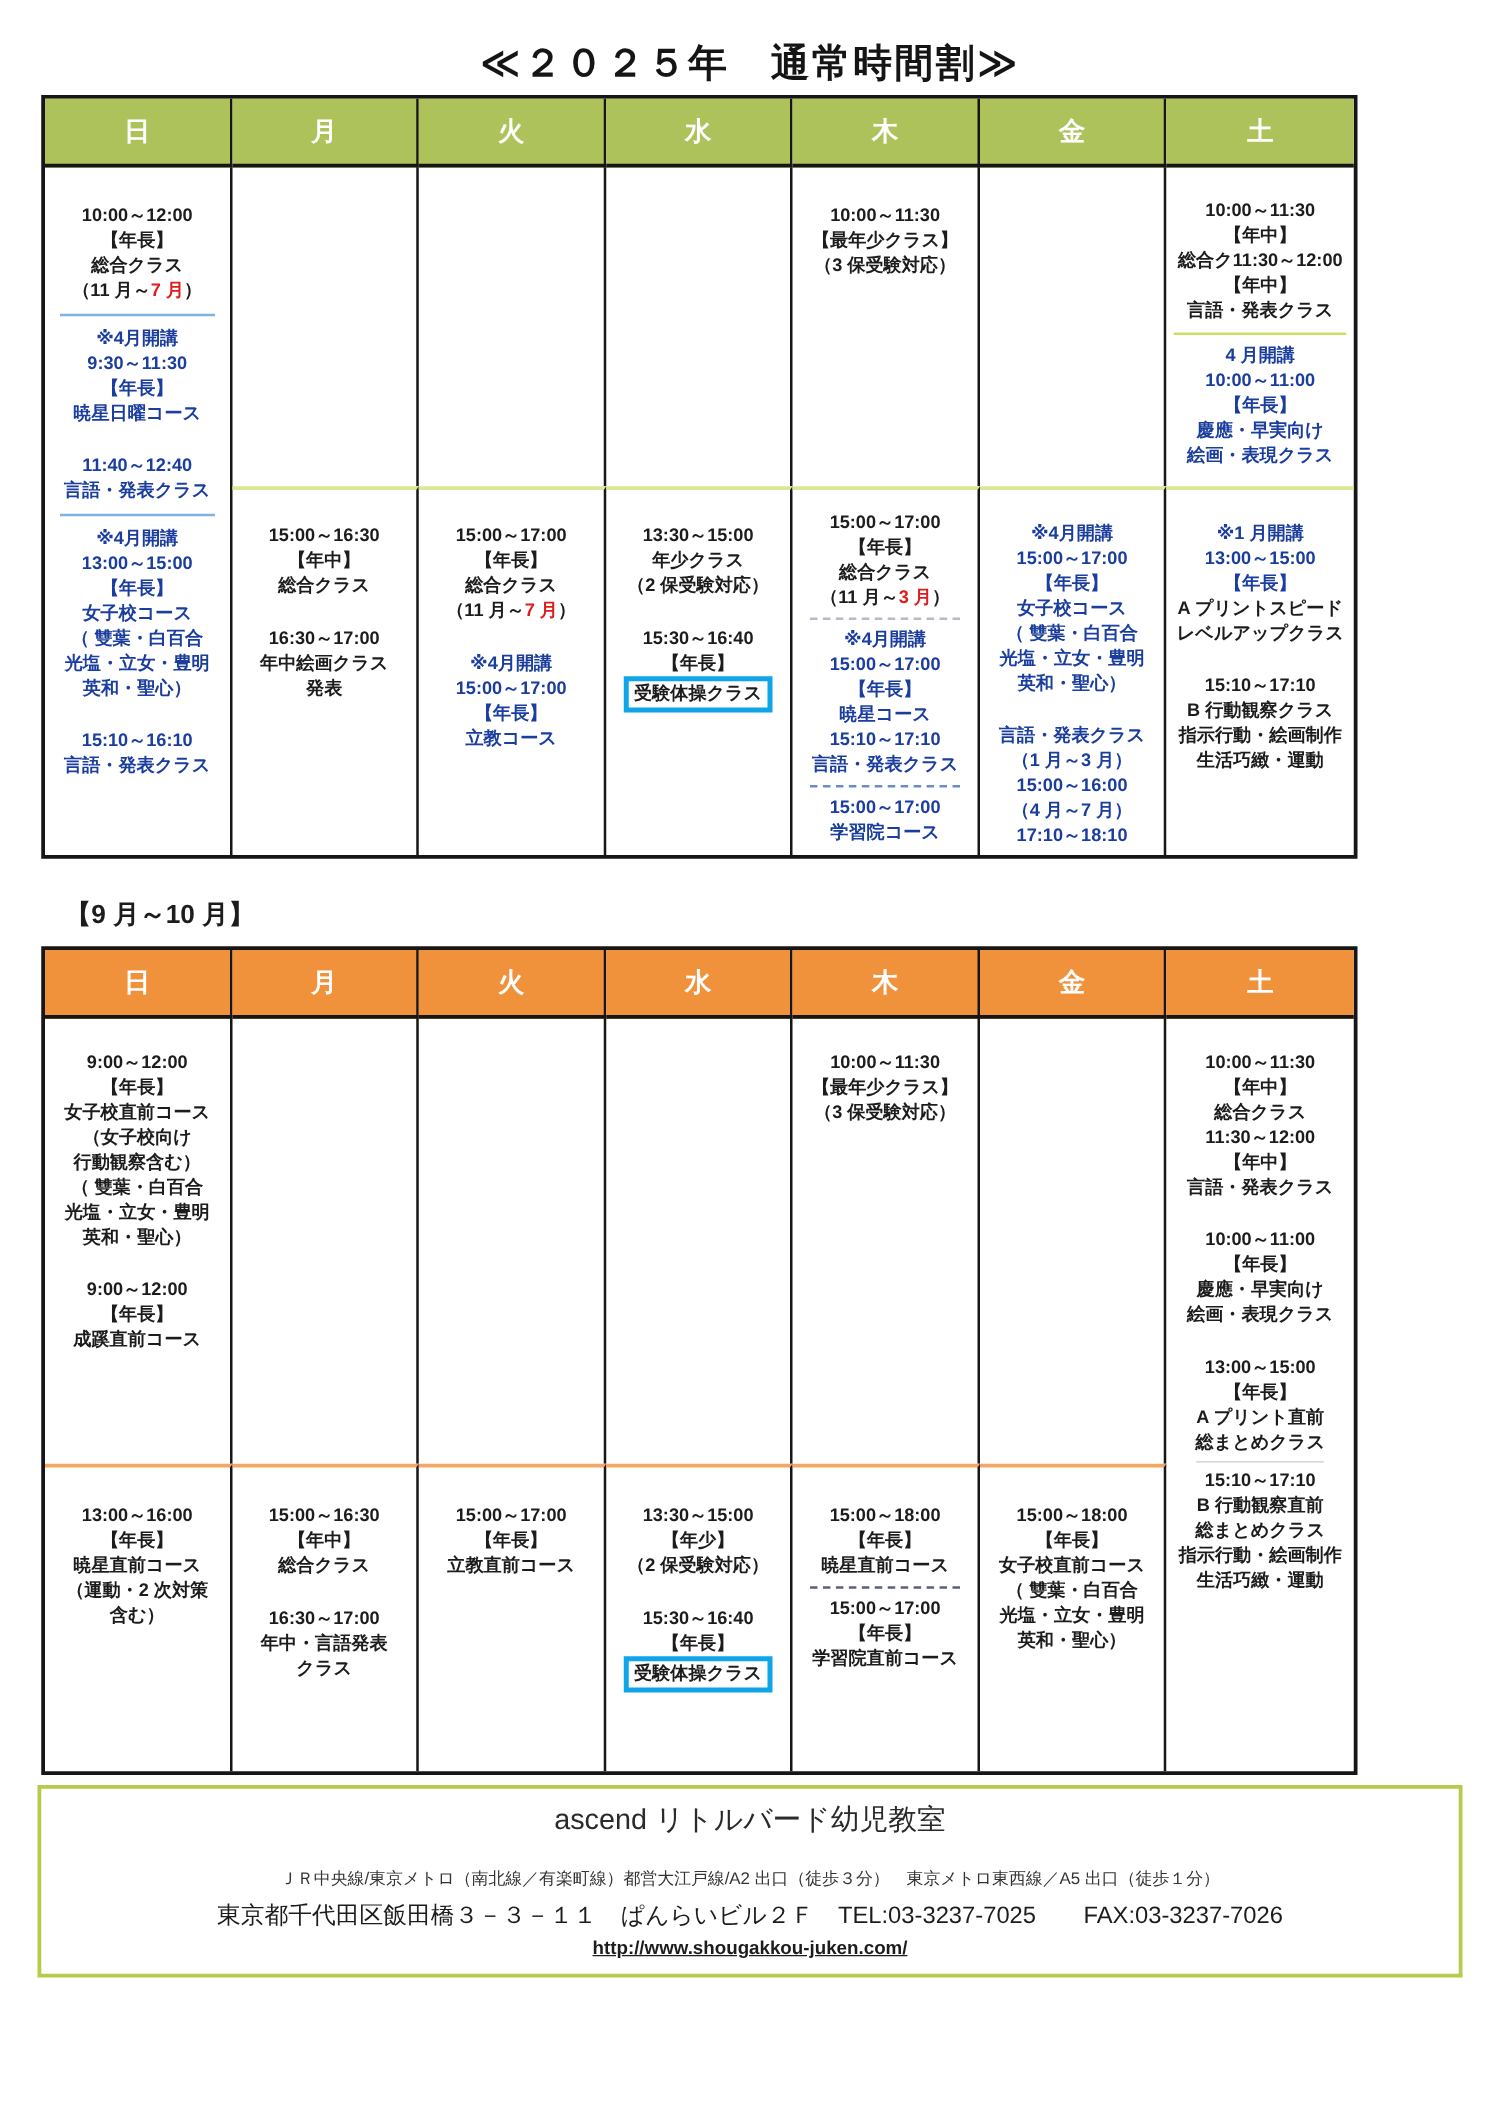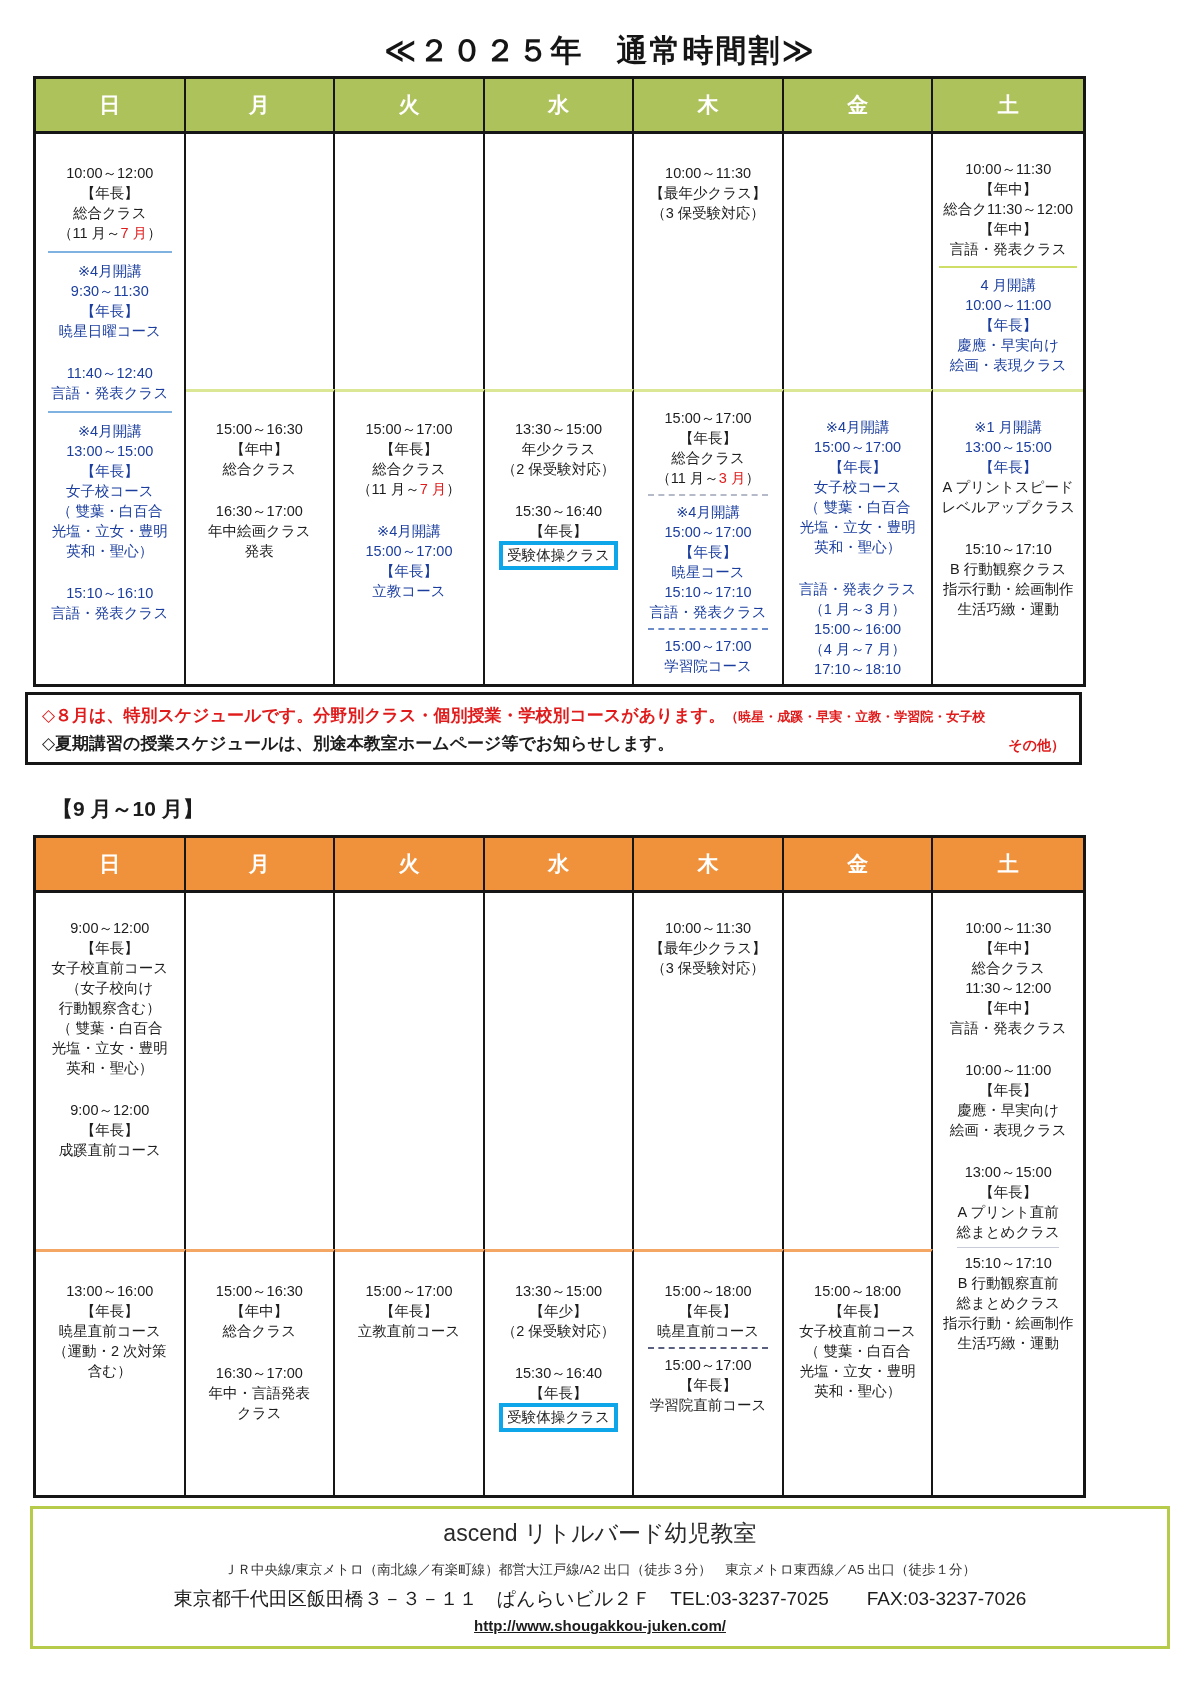--- a/index.html
+++ b/index.html
@@ -24,21 +24,21 @@
   .theme-orange{grid-template-rows:55px 356px 246px;}
   .hd{
     display:flex;align-items:center;justify-content:center;
     color:#ffffff;font-size:21px;font-weight:700;
     border-bottom:3px solid #161616;
   }
   .theme-green .hd{background:#aec25b;}
   .theme-orange .hd{background:#f0923c;}
   .vline{border-right:2px solid #161616;}
   .cell{
-    padding-top:16px;font-size:14.5px;font-weight:400;text-align:center;
+    padding-top:16px;font-size:14.5px;font-weight:700;text-align:center;
     overflow:hidden;
   }
   .theme-green .rowline{border-top:3px solid #dce795;}
   .theme-orange .rowline{border-top:3px solid #f4a664;}
   .ln{line-height:20px;white-space:nowrap;}
   .c-k{color:#1c1c1c;}
   .c-b{color:#1b3e9e;}
   .c-r{color:#e01b1b;margin-top:20px;}
   .boxed{display:inline-block;border:4px solid #0ea5e9;padding:0 4px;line-height:21px;}
   .hr{height:0;}
@@ -60,21 +60,21 @@
   .n2{display:flex;justify-content:space-between;align-items:flex-end;font-weight:700;margin-top:5px;}
   .n2-left{color:#1c1c1c;font-size:17px;}
   .n2-right{color:#e01b1b;font-size:14px;}
 
   
   .footer{
     width:1134px;margin:8px 0 0 30px;border:3px solid #b5cb49;
     text-align:center;padding:9px 0 12px 0;background:#fff;
   }
   .f-name{font-size:23px;color:#2a2a2a;}
-  .f-access{font-size:13.5px;margin-top:12px;color:#333;}
+  .f-access{font-size:13.5px;margin-top:23px;color:#333;}
   .f-addr{font-size:19px;font-weight:400;margin-top:7px;}
   .f-url{font-size:15px;font-weight:700;text-decoration:underline;margin-top:5px;}
 </style>
 </head>
 <body>
 
 <div class="page">
 
   <h1 class="title">≪２０２５年　通常時間割≫</h1>
 
@@ -209,29 +209,20 @@
         <div class="ln"><span class="c-k">A プリントスピード</span></div>
         <div class="ln"><span class="c-k">レベルアップクラス</span></div>
         <div style="height: 22px;"></div>
         <div class="ln"><span class="c-k">15:10～17:10</span></div>
         <div class="ln"><span class="c-k">B 行動観察クラス</span></div>
         <div class="ln"><span class="c-k">指示行動・絵画制作</span></div>
         <div class="ln"><span class="c-k">生活巧緻・運動</span></div>
       </div>
     </div>
 
-  <div class="notice">
-    <div class="n1">
-      <span class="n1-main">◇８月は、特別スケジュールです。分野別クラス・個別授業・学校別コースがあります。</span><span class="n1-sub">（暁星・成蹊・早実・立教・学習院・女子校</span>
-    </div>
-    <div class="n2">
-      <span class="n2-left">◇夏期講習の授業スケジュールは、別途本教室ホームページ等でお知らせします。</span>
-      <span class="n2-right">その他）</span>
-    </div>
-  </div>
 
   <div class="sec-label second">【9 月～10 月】</div>
 
   <div class="tbl theme-orange" id="table2">
       <div class="hd vline" style="grid-area: 1 / 1;">日</div>
       <div class="hd vline" style="grid-area: 1 / 2;">月</div>
       <div class="hd vline" style="grid-area: 1 / 3;">火</div>
       <div class="hd vline" style="grid-area: 1 / 4;">水</div>
       <div class="hd vline" style="grid-area: 1 / 5;">木</div>
       <div class="hd vline" style="grid-area: 1 / 6;">金</div>

